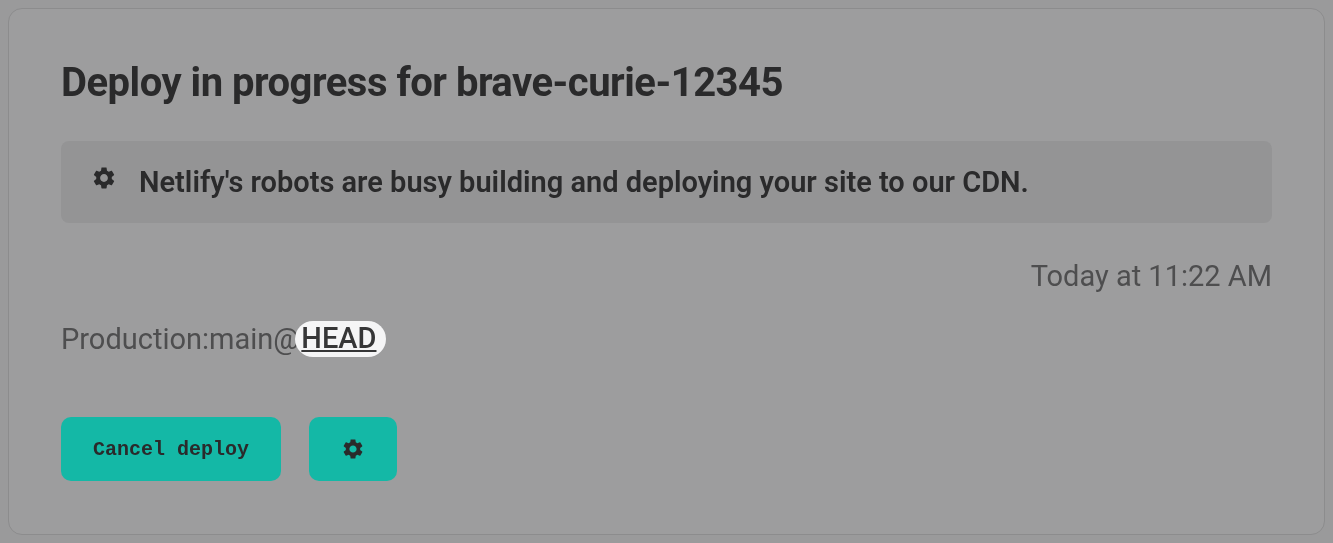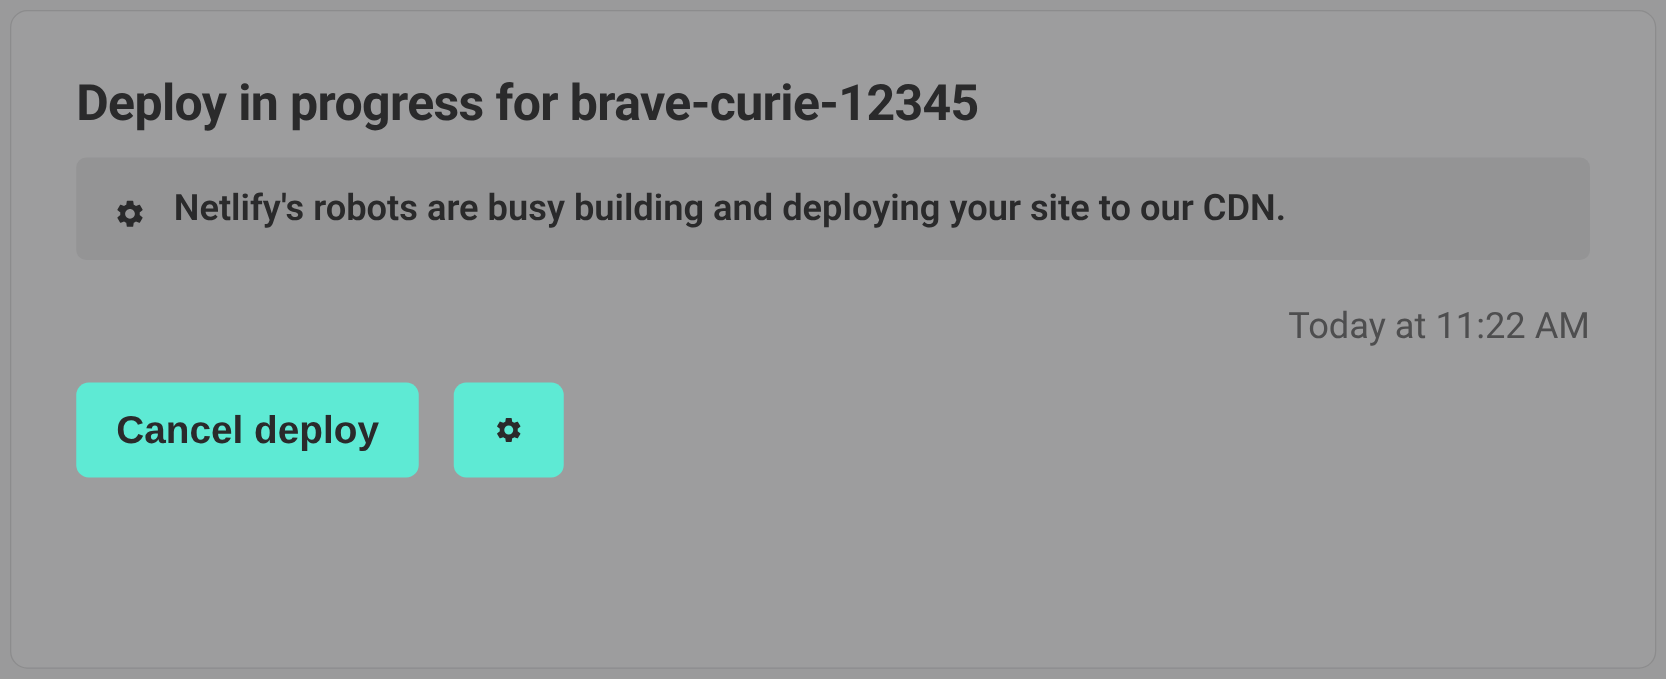--- a/index.html
+++ b/index.html
@@ -23,28 +23,28 @@
       background: #9d9d9e;
       border: 1px solid #8c8c8d;
       border-radius: 14px;
       padding: 50px 52px 40px 52px;
     }
     .title {
       font-size: 40px;
       font-weight: 700;
       color: #2a2a2b;
       letter-spacing: -0.5px;
-      margin-bottom: 20px;
+      margin-bottom: 35px;
     }
     .status-bar {
       background: #949495;
       border-radius: 8px;
       padding: 24px 30px;
       display: flex;
-      align-items: flex-end;
+      align-items: flex-start;
       gap: 22px;
       margin-bottom: 36px;
     }
     .gear-icon {
       width: 26px;
       height: 26px;
       flex-shrink: 0;
     }
     .gear-icon svg {
       width: 100%;
@@ -79,28 +79,28 @@
     .head-link {
       text-decoration: underline;
       color: #363637;
       font-weight: 500;
     }
     .button-row {
       display: flex;
       gap: 28px;
     }
     .btn {
-      background: #5eead4;
+      background: #14b8a6;
       border: none;
       border-radius: 10px;
       padding: 20px 32px;
-      font-size: 31px;
+      font-size: 20px;
       font-weight: 700;
       color: #2a2a2b;
-      font-family: Liberation Sans, sans-serif;
+      font-family: Liberation Mono, monospace;
       cursor: pointer;
       display: flex;
       align-items: center;
       gap: 16px;
     }
     .btn .gear-icon {
       width: 24px;
       height: 24px;
     }
   </style>
@@ -116,20 +116,26 @@
     <span class="gear-icon">
       <svg viewBox="0 0 24 24" fill="#2a2a2b">
         <path d="M19.14,12.94c0.04-0.3,0.06-0.61,0.06-0.94c0-0.32-0.02-0.64-0.07-0.94l2.03-1.58c0.18-0.14,0.23-0.41,0.12-0.61 l-1.92-3.32c-0.12-0.22-0.37-0.29-0.59-0.22l-2.39,0.96c-0.5-0.38-1.03-0.7-1.62-0.94L14.4,2.81c-0.04-0.24-0.24-0.41-0.48-0.41 h-3.84c-0.24,0-0.43,0.17-0.47,0.41L9.25,5.35C8.66,5.59,8.12,5.92,7.63,6.29L5.24,5.33c-0.22-0.08-0.47,0-0.59,0.22L2.74,8.87 C2.62,9.08,2.66,9.34,2.86,9.48l2.03,1.58C4.84,11.36,4.8,11.69,4.8,12s0.02,0.64,0.07,0.94l-2.03,1.58 c-0.18,0.14-0.23,0.41-0.12,0.61l1.92,3.32c0.12,0.22,0.37,0.29,0.59,0.22l2.39-0.96c0.5,0.38,1.03,0.7,1.62,0.94l0.36,2.54 c0.05,0.24,0.24,0.41,0.48,0.41h3.84c0.24,0,0.44-0.17,0.47-0.41l0.36-2.54c0.59-0.24,1.13-0.56,1.62-0.94l2.39,0.96 c0.22,0.08,0.47,0,0.59-0.22l1.92-3.32c0.12-0.22,0.07-0.47-0.12-0.61L19.14,12.94z M12,15.6c-1.98,0-3.6-1.62-3.6-3.6 s1.62-3.6,3.6-3.6s3.6,1.62,3.6,3.6S13.98,15.6,12,15.6z"></path>
       </svg>
     </span>
     <span class="status-text">Netlify's robots are busy building and deploying your site to our CDN.</span>
   </div>
 
   <div class="timestamp">Today at 11:22 AM</div>
 
+  <div class="production-line">
+    <span>Production: </span>
+      <span>main</span>
+      <span>@</span>
+      <span class="head-pill"><span class="head-link">HEAD</span></span>
+  </div>
 
   <div class="button-row">
     <button class="btn">
       <span>Cancel deploy</span>
     </button>
     <button class="btn">
       <span class="gear-icon">
         <svg viewBox="0 0 24 24" fill="#2a2a2b">
           <path d="M19.14,12.94c0.04-0.3,0.06-0.61,0.06-0.94c0-0.32-0.02-0.64-0.07-0.94l2.03-1.58c0.18-0.14,0.23-0.41,0.12-0.61 l-1.92-3.32c-0.12-0.22-0.37-0.29-0.59-0.22l-2.39,0.96c-0.5-0.38-1.03-0.7-1.62-0.94L14.4,2.81c-0.04-0.24-0.24-0.41-0.48-0.41 h-3.84c-0.24,0-0.43,0.17-0.47,0.41L9.25,5.35C8.66,5.59,8.12,5.92,7.63,6.29L5.24,5.33c-0.22-0.08-0.47,0-0.59,0.22L2.74,8.87 C2.62,9.08,2.66,9.34,2.86,9.48l2.03,1.58C4.84,11.36,4.8,11.69,4.8,12s0.02,0.64,0.07,0.94l-2.03,1.58 c-0.18,0.14-0.23,0.41-0.12,0.61l1.92,3.32c0.12,0.22,0.37,0.29,0.59,0.22l2.39-0.96c0.5,0.38,1.03,0.7,1.62,0.94l0.36,2.54 c0.05,0.24,0.24,0.41,0.48,0.41h3.84c0.24,0,0.44-0.17,0.47-0.41l0.36-2.54c0.59-0.24,1.13-0.56,1.62-0.94l2.39,0.96 c0.22,0.08,0.47,0,0.59-0.22l1.92-3.32c0.12-0.22,0.07-0.47-0.12-0.61L19.14,12.94z M12,15.6c-1.98,0-3.6-1.62-3.6-3.6 s1.62-3.6,3.6-3.6s3.6,1.62,3.6,3.6S13.98,15.6,12,15.6z"></path>
         </svg>

